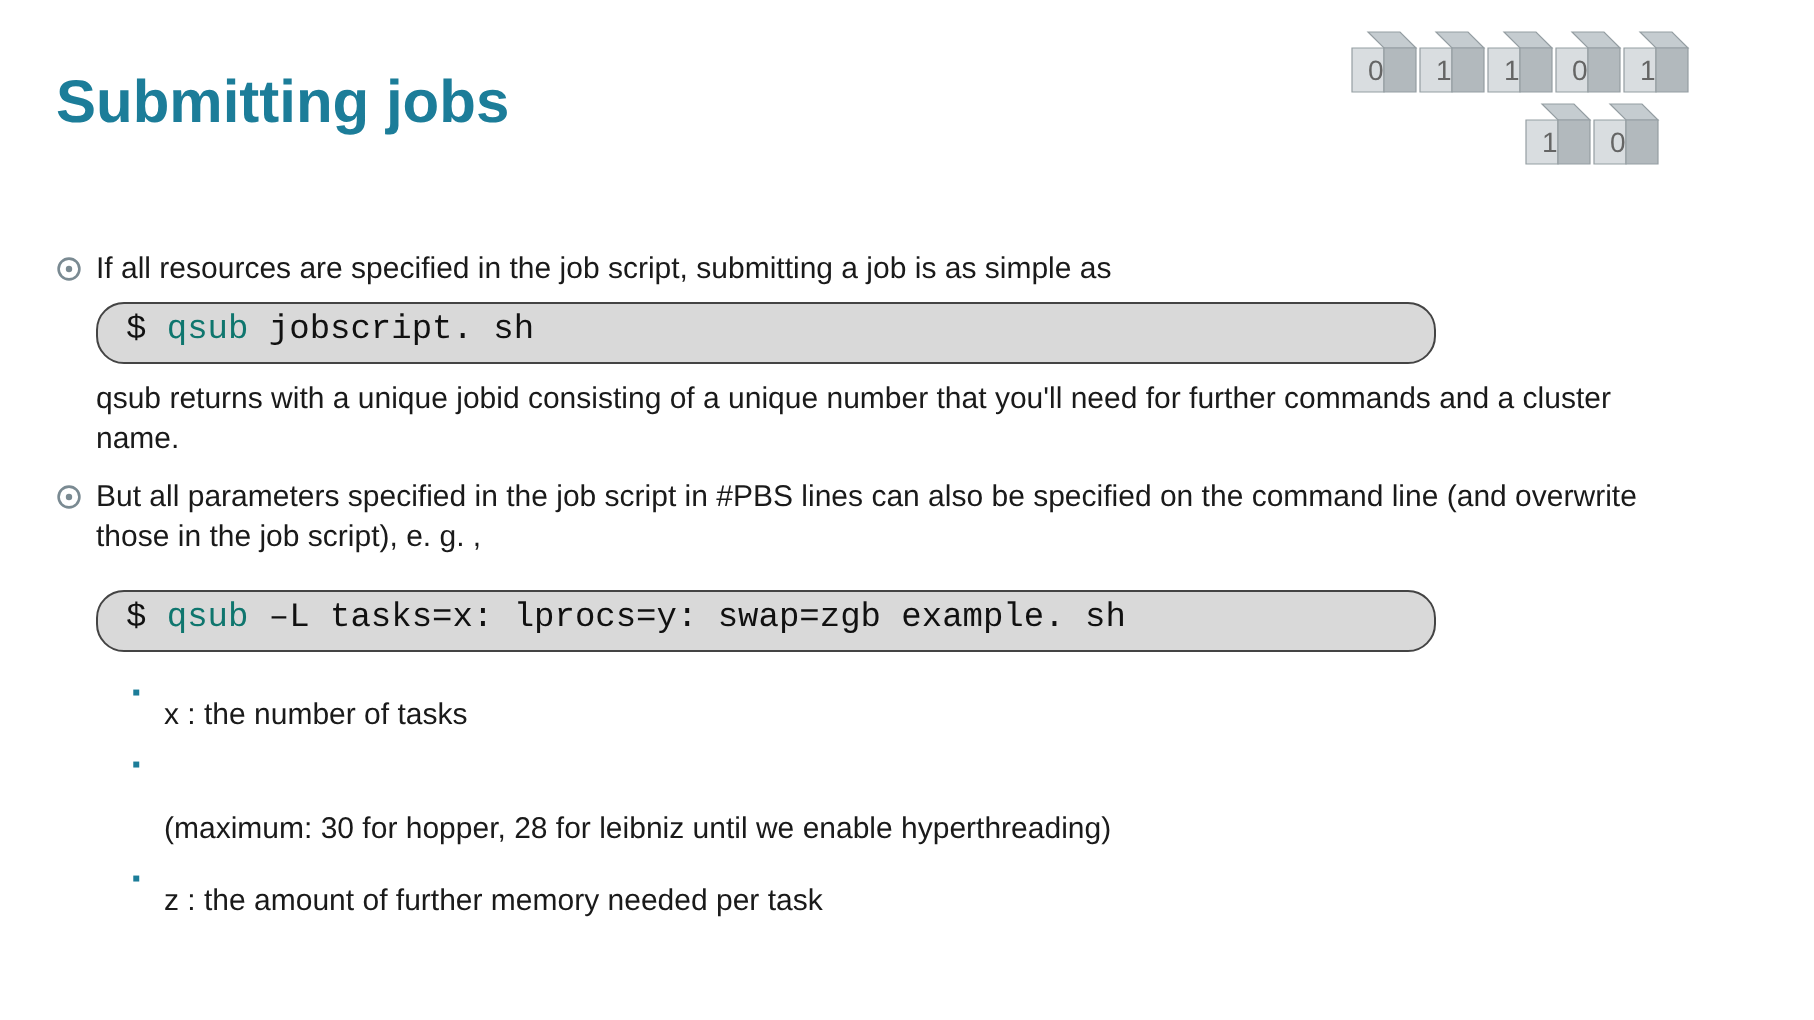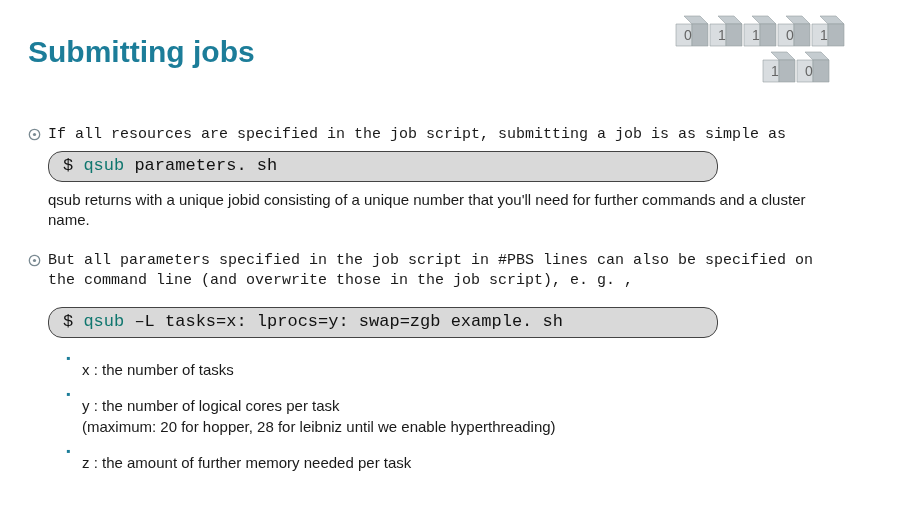--- a/index.html
+++ b/index.html
@@ -50,41 +50,40 @@
     margin-bottom: 4px;
   }
   .bullet-icon {
     flex: 0 0 20px;
     margin-top: 3px;
     color: #7a8a92;
   }
   .bullet-icon svg { display: block; }
   .bullet-text {
     flex: 1;
-    font-family: Liberation Mono, monospace;
   }
   .codebox {
     margin: 6px 0 8px 20px;
     width: 670px;
     max-width: 670px;
     background: #d9d9d9;
     border: 1px solid #444;
     border-radius: 14px;
     padding: 3px 14px 3px 14px;
     font-family: "Courier New", Courier, monospace;
     font-size: 17px;
     white-space: pre;
     box-sizing: border-box;
   }
   .codebox .prompt { color: #111; }
   .codebox .cmd { color: #0f766e; }
   .codebox .args { color: #111; }
   .continuation {
     margin-left: 20px;
-    margin-bottom: 20px;
+    margin-bottom: 8px;
   }
   .sub-list {
     margin: 10px 0 0 38px;
   }
   .sub-row {
     display: flex;
     align-items: flex-start;
     margin-bottom: 4px;
   }
   .sub-bullet {
@@ -162,21 +161,21 @@
     <div class="bullet-row">
       <span class="bullet-icon">
         <svg width="13" height="13" viewBox="0 0 13 13">
             <circle cx="6.5" cy="6.5" r="5.2" fill="none" stroke="#7a8a92" stroke-width="1.3"></circle>
             <circle cx="6.5" cy="6.5" r="1.6" fill="#7a8a92"></circle>
           </svg>
       </span>
       <span class="bullet-text">If all resources are specified in the job script, submitting a job is as simple as</span>
     </div>
 
-    <div class="codebox"><span class="prompt">$ </span><span class="cmd">qsub</span><span class="args"> parameters. sh</span></div>
+    <div class="codebox"><span class="prompt">$ </span><span class="cmd">qsub</span><span class="args"> jobscript. sh</span></div>
 
     <div class="continuation">qsub returns with a unique jobid consisting of a unique number that you'll need for further commands and a cluster name.</div>
 
     <div class="bullet-row">
       <span class="bullet-icon">
         <svg width="13" height="13" viewBox="0 0 13 13">
             <circle cx="6.5" cy="6.5" r="5.2" fill="none" stroke="#7a8a92" stroke-width="1.3"></circle>
             <circle cx="6.5" cy="6.5" r="1.6" fill="#7a8a92"></circle>
           </svg>
       </span>
@@ -186,22 +185,22 @@
     <div class="codebox" style="margin-top:16px;"><span class="prompt">$ </span><span class="cmd">qsub</span><span class="args"> –L tasks=x: lprocs=y: swap=zgb example. sh</span></div>
 
     <div class="sub-list">
       <div class="sub-row">
         <span class="sub-bullet">▪</span>
         <span class="sub-text">x : the number of tasks</span>
       </div>
       <div class="sub-row">
         <span class="sub-bullet">▪</span>
         <span class="sub-text">
-          <span>y : the number of logical cores per task</span><br>
-          <span>(maximum: 20 for hopper, 28 for leibniz until we enable hyperthreading)</span>
+          <br>
+          <span>(maximum: 30 for hopper, 28 for leibniz until we enable hyperthreading)</span>
         </span>
       </div>
       <div class="sub-row">
         <span class="sub-bullet">▪</span>
         <span class="sub-text">z : the amount of further memory needed per task</span>
       </div>
     </div>
 
   </div>
 

